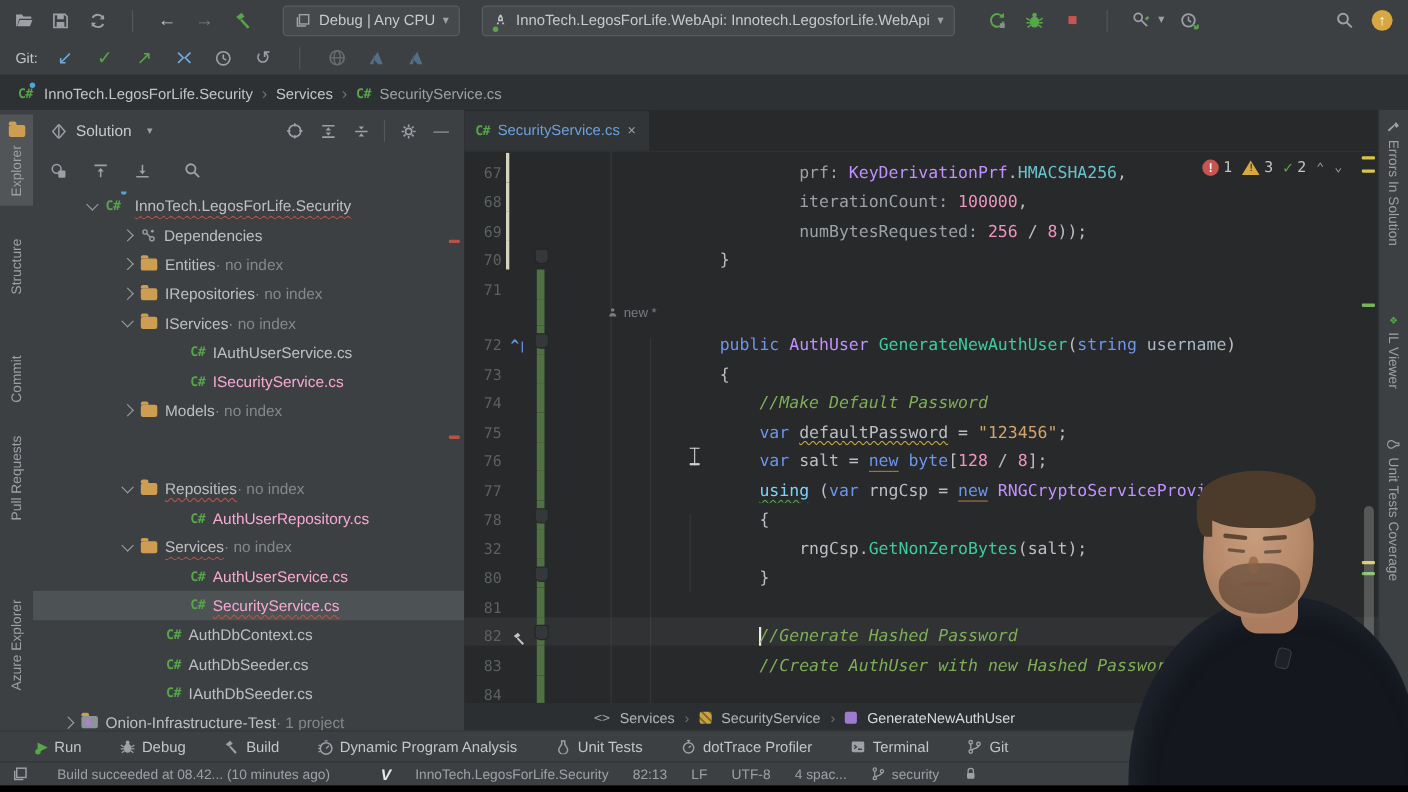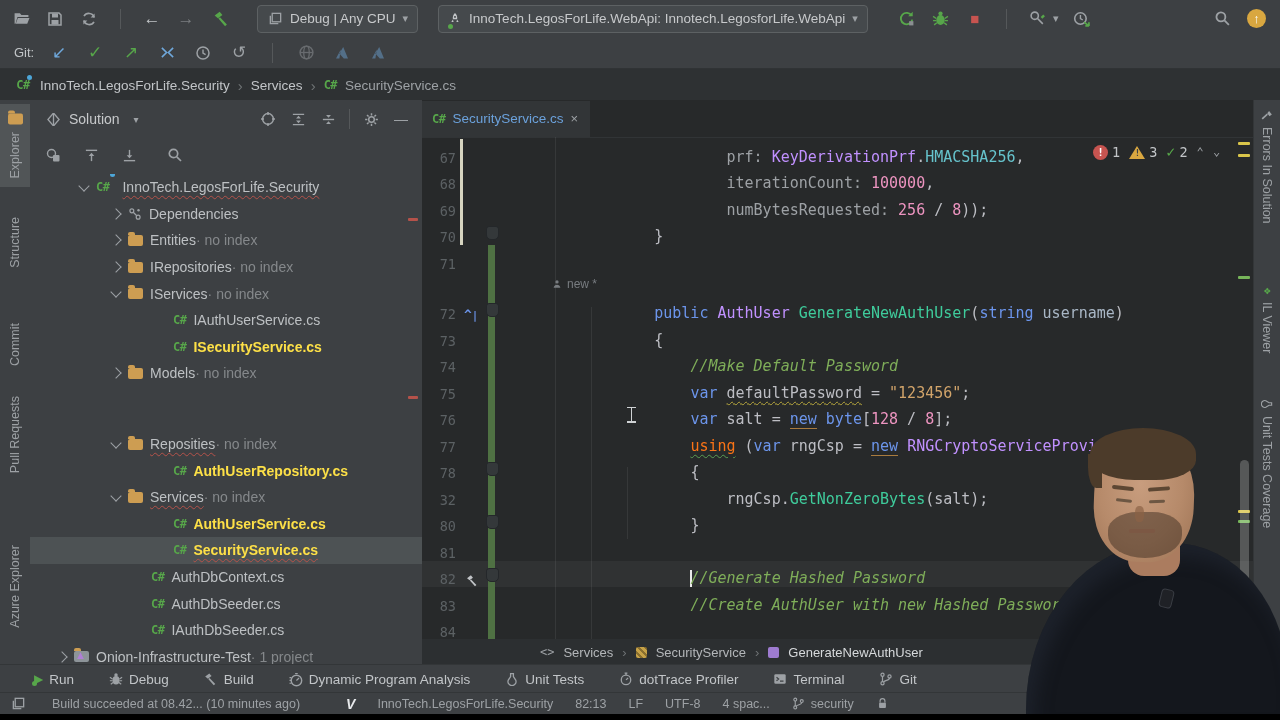--- a/index.html
+++ b/index.html
@@ -43,21 +43,21 @@
   .panel{position:absolute;left:30px;top:0;bottom:0;width:392px;background:#3d4043;text-align:right;}
   .panel-h{height:38px;display:flex;align-items:center;padding:0 10px 0 16px;gap:8px;font-size:14px;color:#c7c9cb;}
   .panel-h .grow{flex:1;}
   .panel-tools{height:34px;display:flex;align-items:center;padding-left:12px;gap:16px;}
   .tree{position:absolute;top:74px;left:0;right:0;bottom:0;overflow:hidden;font-size:14px;}
   .trow{height:26.6px;display:flex;align-items:center;position:relative;}
   .trow.sel{background:#4d5254;}
   .chev{width:7px;height:7px;border-right:1.5px solid #9da1a5;border-bottom:1.5px solid #9da1a5;flex:0 0 auto;}
   .chev.r{transform:rotate(-45deg);} .chev.d{transform:rotate(45deg);margin-top:-3px;}
   .t-lbl{margin-left:7px;white-space:nowrap;color:#bdc0c3;}
-  .t-blue{color:#fde047;font-weight:bold;}
+  .t-blue{color:#f9a8d4;}
   .t-suffix{color:#85888b;}
   .wavy{text-decoration:underline wavy #b5524a;text-decoration-thickness:1px;text-underline-offset:3px;}
   .fold{width:15px;height:11px;background:#cd9d52;border-radius:2px;position:relative;flex:0 0 auto;margin-left:8px;}
   .fold::before{content:"";position:absolute;top:-3px;left:0;width:7px;height:3px;background:#cd9d52;border-radius:2px 2px 0 0;}
   .ficon{margin-left:8px;flex:0 0 auto;display:inline-flex;}
   .treemark{position:absolute;right:4px;width:10px;height:3px;background:#b5524a;border-radius:1px;}
   
   .editor{position:absolute;left:422px;right:26px;top:0;bottom:0;background:#27292a;}
   .tabbar{height:37px;border-bottom:1px solid #313436;display:flex;align-items:center;background:#27292a;}
   .tab{height:36px;display:flex;align-items:center;gap:7px;padding:0 12px 0 10px;background:#323537;font-size:13.5px;color:#6ba1db;}
@@ -79,21 +79,21 @@
   .ibeam{position:absolute;left:205px;top:5px;width:9px;height:16px;pointer-events:none;}
   .ibeam::before,.ibeam::after{content:"";position:absolute;left:0;width:9px;height:1.6px;background:#cfd2d4;}
   .ibeam::before{top:0;} .ibeam::after{bottom:0;}
   .ibeam i{position:absolute;left:3.7px;top:0;bottom:0;width:1.6px;background:#cfd2d4;}
   
   .d{color:#bdbec4}.kw{color:#6c95eb}.ty{color:#c191ff}.mth{color:#3fcc9c}.cons{color:#66c3cc}
   .num2{color:#ed94c0}.str{color:#d2a46a}.com{color:#7fae59;font-style:italic}
   .pm{color:#9da1a5}.pr{color:#a9b7c6}
   .wid{color:#bdbec4;text-decoration:underline wavy #b9a93d;text-decoration-thickness:1px;text-underline-offset:3px;}
   .kwu{color:#6c95eb;border-bottom:1.5px solid #a97b3e;}
-  .kwg{color:#f97316;text-decoration:underline wavy #5a9e52;text-decoration-thickness:1px;text-underline-offset:3px;}
+  .kwg{color:#7dd3fc;text-decoration:underline wavy #5a9e52;text-decoration-thickness:1px;text-underline-offset:3px;}
   
   .inspect{position:absolute;top:6px;right:34px;display:flex;align-items:center;gap:9px;font-size:13.5px;color:#c2c5c8;z-index:5;}
   .errball{width:15px;height:15px;border-radius:50%;background:#c75450;color:#fff;font-size:11px;font-weight:bold;display:flex;align-items:center;justify-content:center;}
   .warntri{width:0;height:0;border-left:8px solid transparent;border-right:8px solid transparent;border-bottom:13px solid #d9a740;position:relative;}
   .warntri::after{content:"!";position:absolute;left:-2.5px;top:2px;font-size:9px;color:#3d4043;font-weight:bold;}
   .okcheck{color:#57a64a;font-size:15px;font-weight:bold;}
   .updown{color:#9da1a5;font-size:12px;}
   
   .estripe{position:absolute;top:0;right:0;width:22px;bottom:0;z-index:4;}
   .emark{position:absolute;right:4px;width:12px;height:3px;border-radius:1px;}

